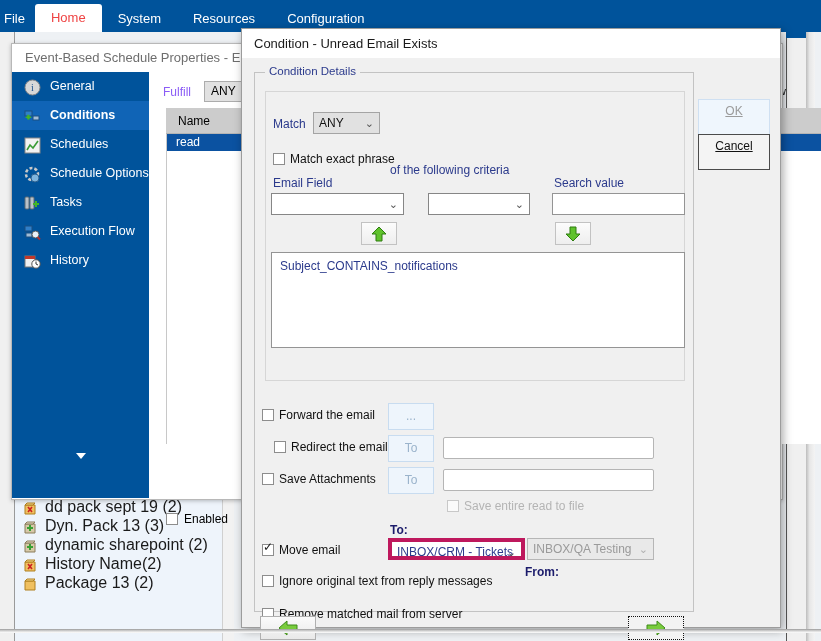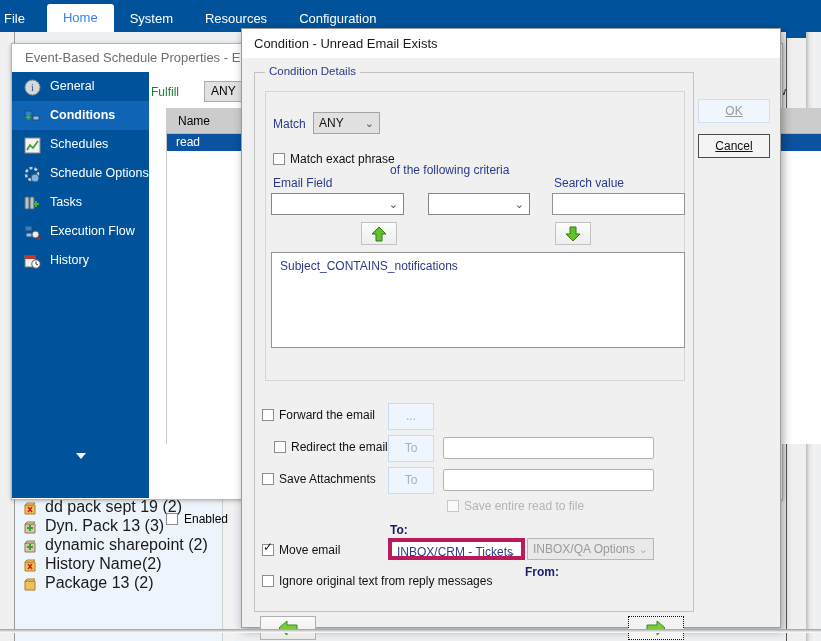--- a/index.html
+++ b/index.html
@@ -17,22 +17,22 @@
   .ribbon {
     position:absolute; left:0; top:0; width:821px; height:32px;
     background:#00539b;
   }
   .ribbon-tabs { position:absolute; left:0; top:0; height:32px; display:flex; align-items:flex-end; }
   .rtab {
     height:26px; line-height:26px; padding:0 16px;
     color:#ffffff; font-size:13px; white-space:nowrap;
   }
   .rtab.active {
-    background:#ffffff; color:#3b82f6; border-radius:3px 3px 0 0;
-    height:28px; line-height:28px; margin-bottom:0px;margin-left:12px;
+    background:#ffffff; color:#ef4444; border-radius:3px 3px 0 0;
+    height:28px; line-height:28px; margin-bottom:0px;
   }
   .rtab.filetab { padding-left:4px; padding-right:10px; }
 
   
   .bg-app {
     position:absolute; left:0; top:32px; width:821px; height:609px;
     background:#eef1f4;
   }
   .bg-chrome-left {
     position:absolute; left:0; top:32px; width:14px; height:609px;
@@ -79,21 +79,21 @@
   }
   .nav-item {
     position:relative; height:29px; line-height:29px;
     color:#ffffff; font-size:12.5px; padding-left:38px; white-space:nowrap;
   }
   .nav-item.sel { background:#1064b6; font-weight:bold; }
   .nav-ico { position:absolute; left:12px; top:6px; width:17px; height:17px; }
   .nav-collapse { position:absolute; left:0; bottom:24px; width:137px; height:24px; text-align:center; color:#fff; }
 
   .cond-area { position:absolute; left:137px; top:0; width:633px; height:426px; background:#ffffff; }
-  .fulfill-label { position:absolute; left:2px; top:13px; font-size:12px; color:#15803d; }
+  .fulfill-label { position:absolute; left:14px; top:13px; font-size:12px; color:#8b5cf6; }
   .fulfill-combo {
     position:absolute; left:55px; top:9px; width:66px; height:21px;
     background:#e1e1e1; border:1px solid #acacac; box-sizing:border-box;
     font-size:12px; line-height:19px; padding-left:6px; color:#000;
   }
   .name-header {
     position:absolute; left:17px; top:36px; width:700px; height:26px;
     background:#cccccc; border-bottom:1px solid #b5b5b5;
     font-size:12px; line-height:26px; padding-left:12px; box-sizing:border-box; color:#000;
   }
@@ -179,21 +179,21 @@
     position:absolute; border:1px solid #c8dcf0; background:#eef5fc;
     box-sizing:border-box; color:#9ab3cb; font-size:12px;
     text-align:center; line-height:25px;
   }
 
   .cbrow { position:absolute; font-size:12px; color:#111; }
   .cbrow .chk { margin-right:5px; }
   .cbrow.dis { color:#b4b4b4; }
 
   .okbtn {
-    position:absolute; width:72px; height:24px; box-sizing:border-box;
+    position:absolute; width:72px; height:36px; box-sizing:border-box;
     font-size:12px; text-align:center; line-height:22px;
   }
   .okbtn.disabled { background:#eff6fd; border:1px solid #cfe0f2; color:#9b9b9b; }
   .okbtn.normal { background:#f4f4f4; border:1px solid #4b4b4b; color:#111; }
   .okbtn u { text-decoration:underline; }
 
   .navbtn {
     position:absolute; width:56px; height:24px; box-sizing:border-box;
     background:linear-gradient(to bottom,#fbfbfb,#e9e9e9);
     border:1px solid #b0b0b0;
@@ -413,28 +413,31 @@
         <div class="lbl-dark" style="left:135px; top:450px; font-weight:bold; color:#1b1b6b;">To:</div>
         <div class="lbl-dark" style="left:270px; top:450px; font-weight:bold; color:#1b1b6b;margin-top:42px;">From:</div>
         <div class="cbrow" style="left:7px; top:470px;">
           <span class="chk checked"></span><span>Move email</span>
         </div>
         <div class="combo sel-dark" style="left:133px; top:465px; width:137px; height:22px;">
           <span>INBOX/CRM - Tickets</span>
           <span class="arrow">⌄</span>
         </div>
         <div class="combo gray" style="left:272px; top:465px; width:127px; height:22px;">
-          <span>INBOX/QA Options</span>
+          <span>INBOX/QA Testing</span>
           <span class="arrow">⌄</span>
         </div>
 
         <div class="cbrow" style="left:7px; top:501px;">
           <span class="chk"></span><span>Ignore original text from reply messages</span>
         </div>
 
+        <div class="cbrow" style="left:7px; top:534px;">
+          <span class="chk"></span><span>Remove matched mail from server</span>
+        </div>
       </div>
 
       <div class="navbtn" style="left:18px; top:558px;">
         <svg width="20" height="16" viewBox="0 0 20 16">
           <polygon points="1,8 9,1 9,5 19,5 19,11 9,11 9,15" fill="#79cc3d" stroke="#3f8a1a" stroke-width="1"></polygon>
         </svg>
       </div>
       <div class="navbtn focused" style="left:386px; top:558px;">
         <svg width="20" height="16" viewBox="0 0 20 16">
           <polygon points="19,8 11,1 11,5 1,5 1,11 11,11 11,15" fill="#79cc3d" stroke="#3f8a1a" stroke-width="1"></polygon>

